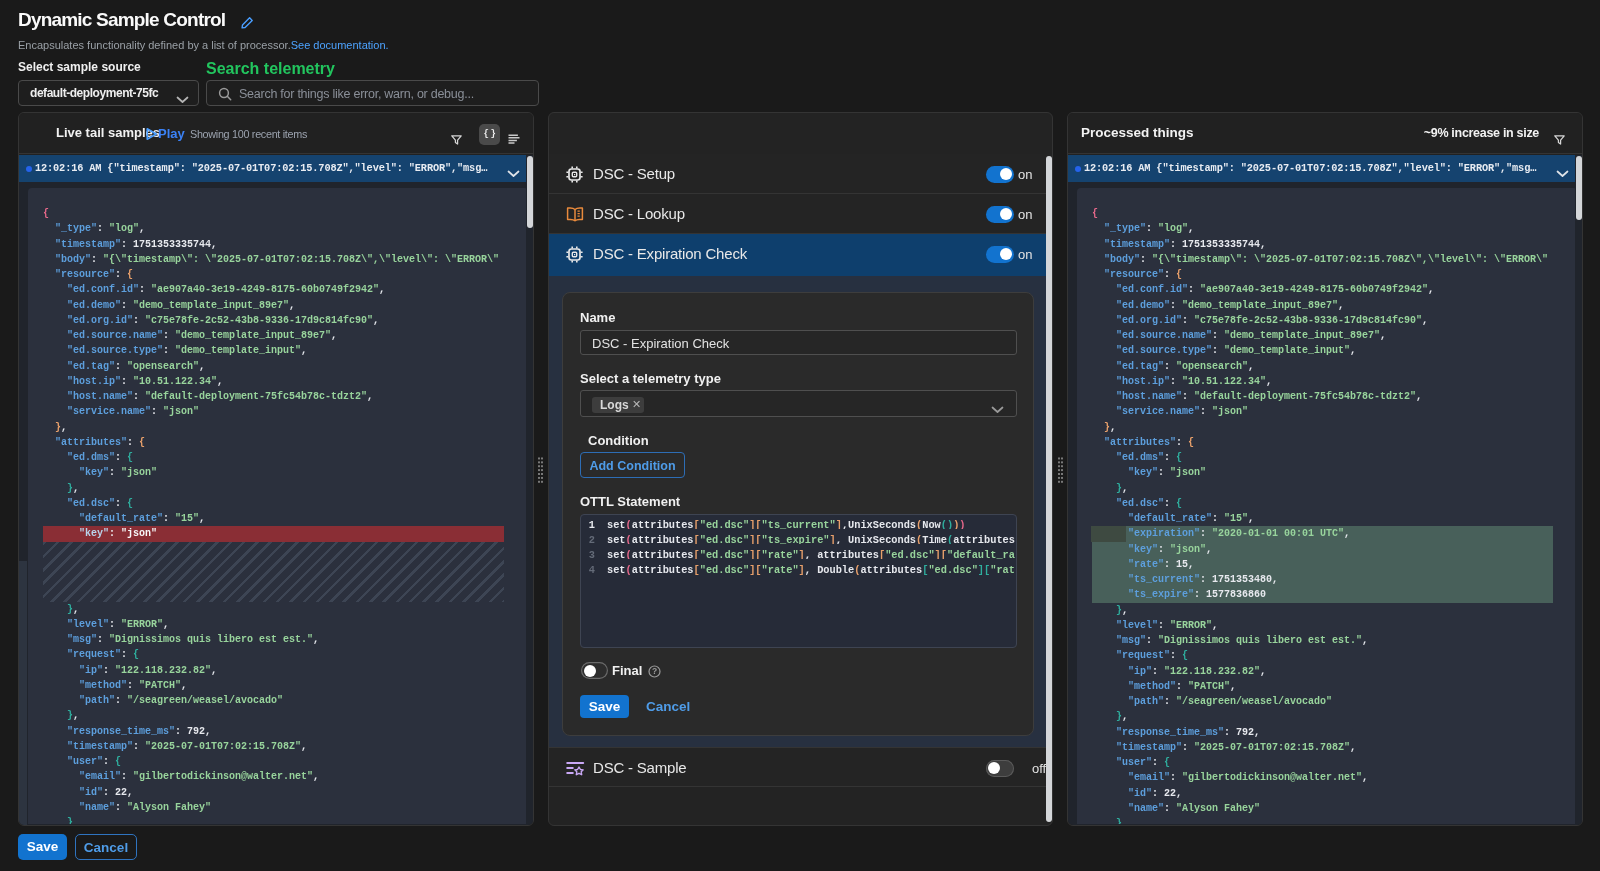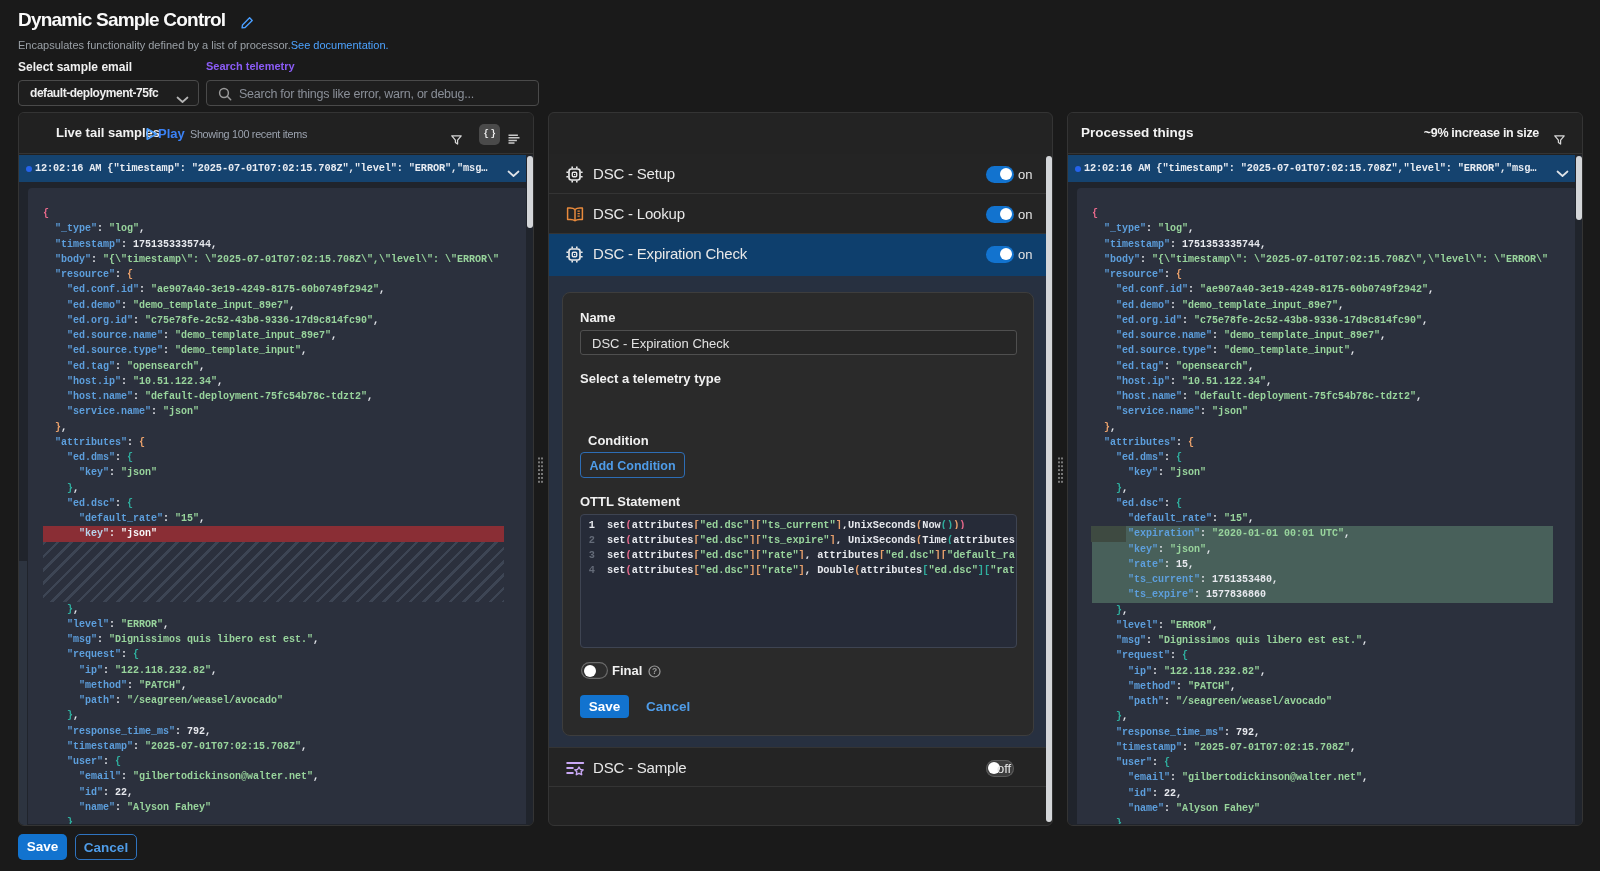--- a/index.html
+++ b/index.html
@@ -40,22 +40,22 @@
 .onum { display:inline-block; width:14px; text-align:right; margin-right:12px; font-family:"Liberation Mono", monospace; font-weight:bold; font-size:10.3px; }
 .ocode { font-family:"Liberation Mono", monospace; font-weight:bold; font-size:10.3px; color:#e7e9ee; }
 </style></head>
 <body>
 
 <div style="position:absolute;left:18px;top:9px;font-size:19px;font-weight:bold;color:#fafafa;letter-spacing:-0.8px;">Dynamic Sample Control</div>
 <div style="position:absolute;left:241px;top:15px;"><svg width="13" height="13" viewBox="0 0 13 13" fill="none">
       <path d="M8.6 1.8l2.6 2.6-7.1 7.1-3 .4.4-3z" stroke="#4a9eff" stroke-width="1.4" fill="none" stroke-linejoin="round"></path>
     </svg></div>
 <div style="position:absolute;left:18px;top:39px;font-size:11px;color:#9aa0a6;letter-spacing:0px;">Encapsulates functionality defined by a list of processor.<span style="color:#4da3ff;">See documentation.</span></div>
-<div style="position:absolute;left:18px;top:60px;font-size:12px;font-weight:bold;color:#f0f0f0;">Select sample email</div>
-<div style="position:absolute;left:206px;top:60px;font-size:11px;font-weight:bold;color:#8b5cf6;">Search telemetry</div>
+<div style="position:absolute;left:18px;top:60px;font-size:12px;font-weight:bold;color:#f0f0f0;">Select sample source</div>
+<div style="position:absolute;left:206px;top:60px;font-size:16px;font-weight:bold;color:#22c55e;">Search telemetry</div>
 <div style="position:absolute;left:18px;top:80px;width:181px;height:26px;border:1px solid #4a4a4a;border-radius:4px;background:#1e1e1e;">
   <div style="position:absolute;left:11px;top:5px;font-size:12px;font-weight:bold;color:#efefef;letter-spacing:-0.45px;">default-deployment-75fc</div>
   <span style="position:absolute;right:9px;top:9px;"><svg width="13" height="8" viewBox="0 0 13 8" fill="none">
         <path d="M1.5 1.5L6.5 6l5.0 -4.5" stroke="#b5b5b5" stroke-width="1.7" fill="none" stroke-linecap="round" stroke-linejoin="round"></path>
       </svg></span>
 </div>
 <div style="position:absolute;left:206px;top:80px;width:333px;height:26px;border:1px solid #4a4a4a;border-radius:4px;background:#1e1e1e;">
   <span style="position:absolute;left:11px;top:6px;"><svg width="14" height="14" viewBox="0 0 14 14" fill="none">
         <circle cx="6" cy="6" r="4.4" stroke="#9a9a9a" stroke-width="1.5"></circle>
         <path d="M9.3 9.3l3.4 3.4" stroke="#9a9a9a" stroke-width="1.5" stroke-linecap="round"></path>
@@ -179,20 +179,28 @@
   <div style="position:absolute; left:0; right:0; top:163px; height:471px; background:#273040;"></div>
   <div style="position:absolute; left:13px; top:179px; width:472px; height:444px; background:#2a2a2a; border:1px solid #3d3d3d; border-radius:8px;">
     <div class="label" style="left:18px; top:190px;"></div>
   </div>
 
   <div class="label" style="left:31px; top:197px;">Name</div>
   <div class="input" style="left:31px; top:217px;">
     <div style="position:absolute;left:11px;top:4.5px;font-size:13px;color:#e2e2e2;">DSC - Expiration Check</div>
   </div>
   <div class="label" style="left:31px; top:258px;">Select a telemetry type</div>
+  <div class="input" style="left:31px; top:277px; height:27px;">
+    <div style="position:absolute;left:11px;top:5.5px;width:52px;height:16px;background:#3d3d3d;border-radius:3px;"></div>
+    <div style="position:absolute;left:19px;top:6.5px;font-size:12px;color:#d8d8d8;font-weight:bold;">Logs</div>
+    <div style="position:absolute;left:51px;top:7px;font-size:11px;color:#b8b8b8;">✕</div>
+    <span style="position:absolute;right:12px;top:9px;"><svg width="13" height="8" viewBox="0 0 13 8" fill="none">
+          <path d="M1.5 1.5L6.5 6l5.0 -4.5" stroke="#9a9a9a" stroke-width="1.7" fill="none" stroke-linecap="round" stroke-linejoin="round"></path>
+        </svg></span>
+  </div>
   <div class="label" style="left:31px; top:320px;margin-left:8px;">Condition</div>
   <div style="position:absolute; left:31px; top:339px; width:105px; height:26px; border:1px solid #2d6db5; border-radius:4px;">
     <div style="position:absolute;left:0;right:0;top:5.5px;text-align:center;font-size:12.5px;font-weight:bold;color:#4f9ce8;">Add Condition</div>
   </div>
   <div class="label" style="left:31px; top:381px;">OTTL Statement</div>
   <div style="position:absolute; left:31px; top:401px; width:437px; height:134px; background:#262b38; border:1px solid #3e4452; border-radius:4px; overflow:hidden;">
     <div style="position:absolute; left:0; top:-1.5px; right:0;">
         <div class="oline"><span class="onum" style="color:#e7e9ee">1</span><span class="ocode"><i class="w">set</i><i class="pk">(</i><i class="w">attributes</i><i class="or">[</i><i class="g">"ed.dsc"</i><i class="or">]</i><i class="or">[</i><i class="g">"ts_current"</i><i class="or">]</i><i class="w">,UnixSeconds</i><i class="or">(</i><i class="w">Now</i><i class="tl">()</i><i class="or">)</i><i class="pk">)</i></span></div>
 <div class="oline"><span class="onum" style="color:#646b78">2</span><span class="ocode"><i class="w">set</i><i class="pk">(</i><i class="w">attributes</i><i class="or">[</i><i class="g">"ed.dsc"</i><i class="or">]</i><i class="or">[</i><i class="g">"ts_expire"</i><i class="or">]</i><i class="w">, UnixSeconds</i><i class="or">(</i><i class="w">Time</i><i class="tl">(</i><i class="w">attributes</i></span></div>
 <div class="oline"><span class="onum" style="color:#646b78">3</span><span class="ocode"><i class="w">set</i><i class="pk">(</i><i class="w">attributes</i><i class="or">[</i><i class="g">"ed.dsc"</i><i class="or">]</i><i class="or">[</i><i class="g">"rate"</i><i class="or">]</i><i class="w">, attributes</i><i class="or">[</i><i class="g">"ed.dsc"</i><i class="or">]</i><i class="or">[</i><i class="g">"default_ra</i></span></div>
@@ -211,21 +219,21 @@
   <div style="position:absolute; left:97px; top:586px; font-size:13.5px; font-weight:bold; color:#4f9ce8;">Cancel</div>
   <div class="row" style="top:634px; border-top:1px solid #343434;">
     <span class="rowicon" style="top:13px;"><svg width="19" height="15" viewBox="0 0 19 15" fill="none">
 <path d="M1.2 2h16M1.2 7h5.6M1.2 12h5.6" stroke="#c9a8f5" stroke-width="2" stroke-linecap="round"></path>
 <path d="M13 6l1.45 2.5 2.75.35-2 2 .5 2.85L13 12.3l-2.7 1.4.5-2.85-2-2 2.75-.35z" stroke="#c9a8f5" stroke-width="1.4" stroke-linejoin="round"></path>
 </svg></span>
     <span class="rowlabel">DSC - Sample</span>
     <span class="tg" style="left:437px;top:11.5px;background:#3d3d3d;box-shadow:inset 0 0 0 1px #5a5a5a;">
         <span class="knob" style="left:2px"></span>
       </span>
-      <span class="tglabel" style="left:448px;top:13px;">off</span>
+      <span class="tglabel" style="left:483px;top:13px;">off</span>
   </div>
   <div class="sbcol" style="background:transparent;">
       <div class="thumb" style="top:1px;height:666px;"></div>
     </div>
 </div>
 
 <div class="panel" style="left:1067px; width:516px;">
 
 <div class="phead">
   <div class="ptitle" style="left:13px;font-size:13.5px;">Processed things</div>

